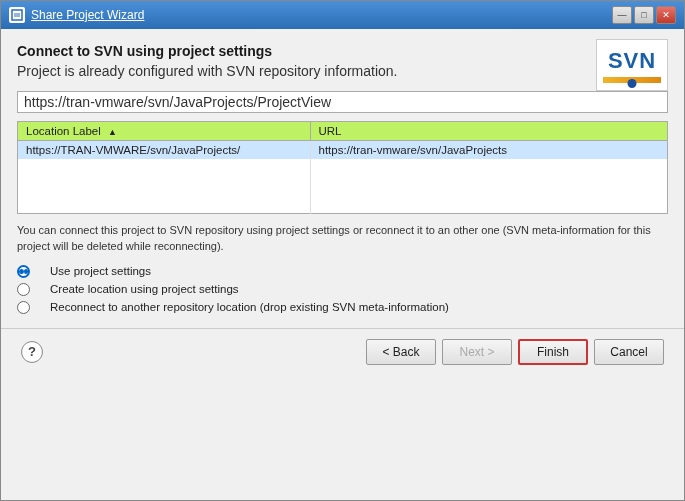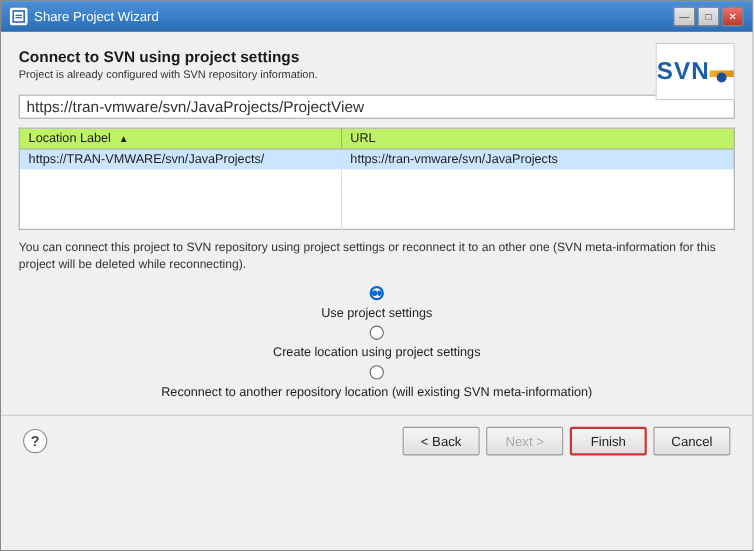--- a/index.html
+++ b/index.html
@@ -42,20 +42,21 @@
       font-size: 9px;
       font-weight: bold;
       color: #2b6db5;
     }
 
     .title-bar-text {
       color: white;
       font-size: 12px;
       font-weight: normal;
       flex: 1;
+      text-decoration: underline;
     }
 
     .title-bar-buttons {
       display: flex;
       gap: 2px;
     }
 
     .title-btn {
       width: 20px;
       height: 18px;
@@ -84,21 +85,21 @@
     }
 
     .section-header {
       font-size: 14px;
       font-weight: bold;
       color: #1a1a1a;
       margin-bottom: 4px;
     }
 
     .section-subtitle {
-      font-size: 10px;
+      font-size: 14px;
       color: #333;
       margin-bottom: 12px;
     }
 
     .svn-logo-text {
       font-size: 22px;
       font-weight: bold;
       color: #1a5fa8;
       letter-spacing: 1px;
     }
@@ -180,24 +181,23 @@
     .radio-group {
       display: flex;
       flex-direction: column;
       gap: 5px;
       margin-bottom: 14px;
     }
 
     .radio-item {
       display: flex;
       align-items: center;
-      gap: 6px;
-      font-size: 11.5px;
-      color: #222;
-      flex-direction: column;
+      gap: 20px;
+      font-size: 11.5px;
+      color: #222;
     }
 
     .radio-circle {
       width: 13px;
       height: 13px;
       border-radius: 50%;
       border: 1px solid #666;
       background: white;
       display: flex;
       align-items: center;
@@ -301,21 +301,21 @@
     <div class="title-bar-buttons">
       <div class="title-btn">—</div>
       <div class="title-btn">□</div>
       <div class="title-btn close">✕</div>
     </div>
   </div>
 
   <div class="content">
 
     <div style="position: relative;">
-      <div style="position: absolute; right: 0; top: -4px; width: 72px; height: 52px; background: white; border: 1px solid #ccc; display: flex; flex-direction: row; align-items: center; justify-content: center;">
+      <div style="position: absolute; right: 0; top: -4px; width: 72px; height: 52px; background: white; border: 1px solid #ccc; display: flex; flex-direction: column; align-items: center; justify-content: center;">
         <span class="svn-logo-text">SVN</span>
         <div style="width: 58px; height: 6px; background: linear-gradient(to right, #f0b429, #e08a10); margin-top: 3px; position: relative;">
           <div style="width: 9px; height: 9px; background: #1a4fa0; border-radius: 50%; position: absolute; bottom: -5px; left: 50%; transform: translateX(-50%);"></div>
         </div>
       </div>
 
       <div class="header-area">
         <div class="section-header">Connect to SVN using project settings</div>
         <div class="section-subtitle">Project is already configured with SVN repository information.</div>
       </div>
@@ -367,21 +367,21 @@
           <div style="width:5px;height:5px;border-radius:50%;background:#0066cc;"></div>
         </div>
         <span>Use project settings</span>
       </label>
       <label class="radio-item">
         <div class="radio-circle"></div>
         <span>Create location using project settings</span>
       </label>
       <label class="radio-item">
         <div class="radio-circle"></div>
-        <span>Reconnect to another repository location (will existing SVN meta-information)</span>
+        <span>Reconnect to another repository location (drop existing SVN meta-information)</span>
       </label>
     </div>
 
     <div class="divider"></div>
 
     <div class="bottom-bar">
       <div class="help-icon">?</div>
       <div class="button-group">
         <button class="btn">&lt; Back</button>
         <button class="btn" disabled="">Next &gt;</button>

